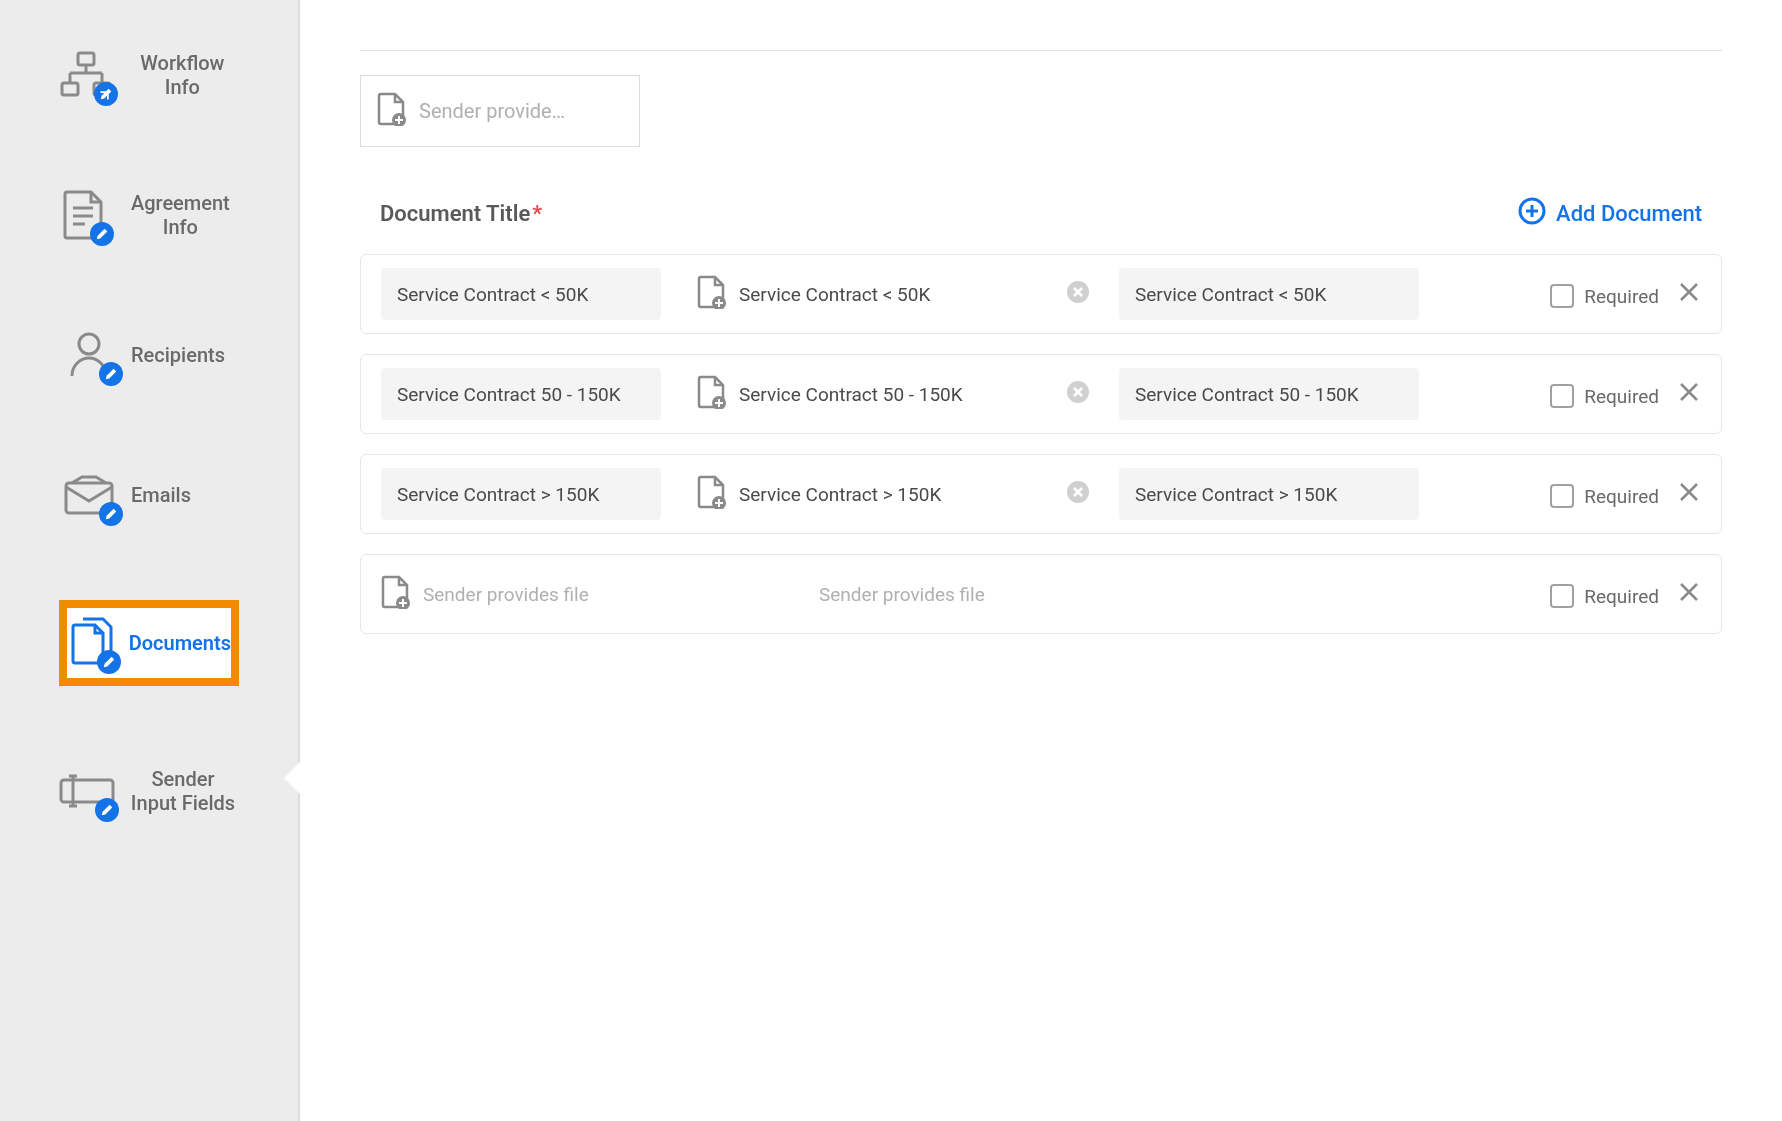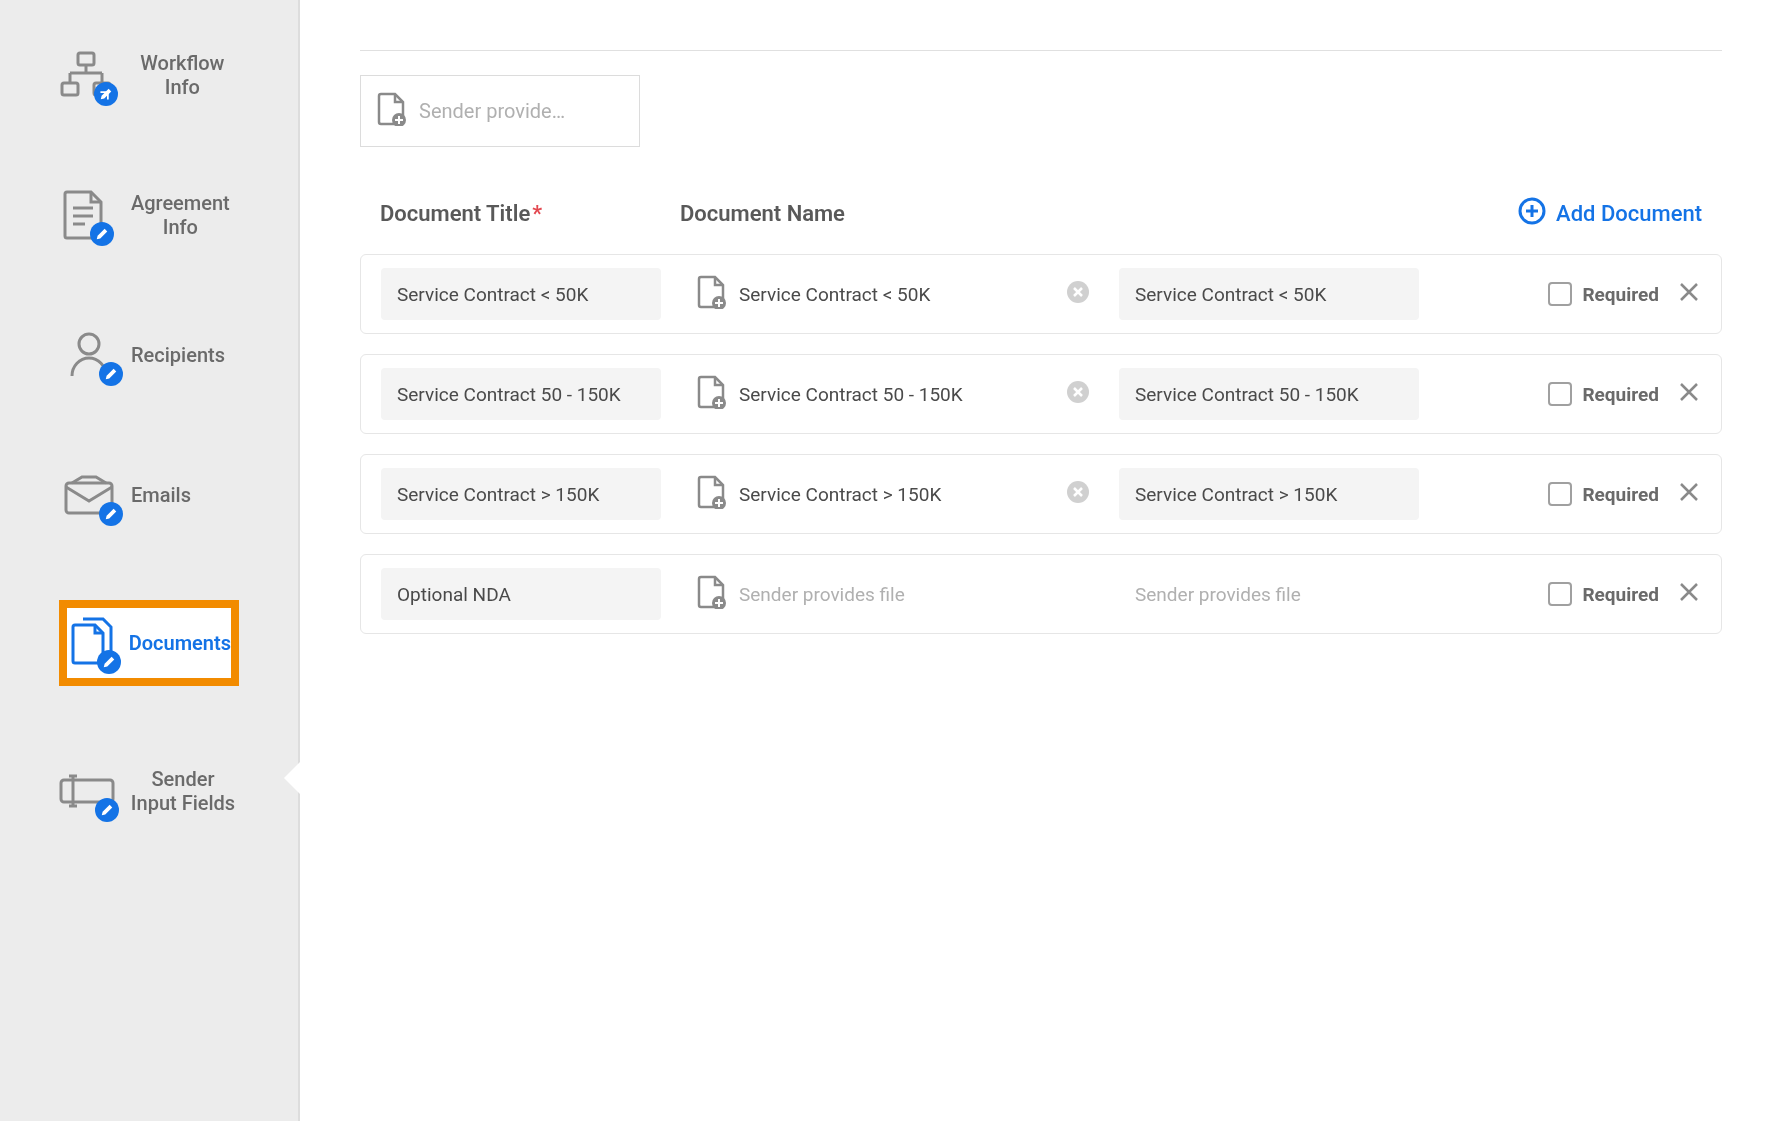--- a/index.html
+++ b/index.html
@@ -160,23 +160,22 @@
       align-items: center;
       padding: 0 16px;
       font-size: 19px;
       color: #4a4a4a;
       margin-right: 10px;
     }
     .cell-name.placeholder { background: transparent; color: #b0b0b0; }
     .row-actions {
       margin-left: auto;
       display: flex;
-      align-items: center;
+      align-items: flex-end;
       gap: 18px;
-      font-weight: bold;
     }
     .req-wrap { display: flex; align-items: center; gap: 10px; }
     .checkbox { width: 24px; height: 24px; border: 2px solid #a0a0a0; border-radius: 4px; cursor: pointer; }
     .req-text { font-size: 19px; color: #6a6a6a; }
     .close-btn { cursor: pointer; color: #8a8a8a; }
     .file-add-icon { flex-shrink: 0; }
     .plus-circle-icon { flex-shrink: 0; }
     .clear-icon { color: #c8c8c8; cursor: pointer; }
     .pointer-notch {
       position: absolute;
@@ -313,21 +312,20 @@
           <circle cx="22" cy="28" r="7" fill="#8a8a8a"></circle>
           <line x1="22" y1="24" x2="22" y2="32" stroke="#fff" stroke-width="2"></line>
           <line x1="18" y1="28" x2="26" y2="28" stroke="#fff" stroke-width="2"></line>
         </svg>
       </span>
       <span class="placeholder-text">Sender provide…</span>
     </div>
 
     <div class="table-header">
       <div class="th title"><span>Document Title</span><span class="req">*</span></div>
-      <div class="th name">Document Name</div>
       <div class="add-doc">
         <span class="plus-circle-icon">
           <svg width="28" height="28" viewBox="0 0 28 28" fill="none">
             <circle cx="14" cy="14" r="12" stroke="#1473e6" stroke-width="3"></circle>
             <line x1="14" y1="8" x2="14" y2="20" stroke="#1473e6" stroke-width="3"></line>
             <line x1="8" y1="14" x2="20" y2="14" stroke="#1473e6" stroke-width="3"></line>
           </svg>
         </span>
         <span>Add Document</span>
       </div>
@@ -430,21 +428,20 @@
       <span class="req-text">Required</span>
     </div>
     <span class="close-btn">
       <svg width="24" height="24" viewBox="0 0 24 24">
                 <path d="M4 4l16 16M20 4L4 20" stroke="#8a8a8a" stroke-width="2.5"></path>
               </svg>
     </span>
           </div>
         </div>
         <div class="row">
-          <div class="cell-title">Optional NDA</div>
           <div class="cell-files placeholder">
             <span class="file-add-icon">
     <svg width="30" height="34" viewBox="0 0 30 34" fill="none">
       <path d="M4 2h14l8 8v20a2 2 0 01-2 2H4a2 2 0 01-2-2V4a2 2 0 012-2z" stroke="#8a8a8a" stroke-width="2.5" fill="none"></path>
       <path d="M18 2v8h8" stroke="#8a8a8a" stroke-width="2.5" fill="none"></path>
       <circle cx="22" cy="28" r="7" fill="#8a8a8a"></circle>
       <line x1="22" y1="24" x2="22" y2="32" stroke="#fff" stroke-width="2"></line>
       <line x1="18" y1="28" x2="26" y2="28" stroke="#fff" stroke-width="2"></line>
     </svg></span>
             <span>Sender provides file</span>

